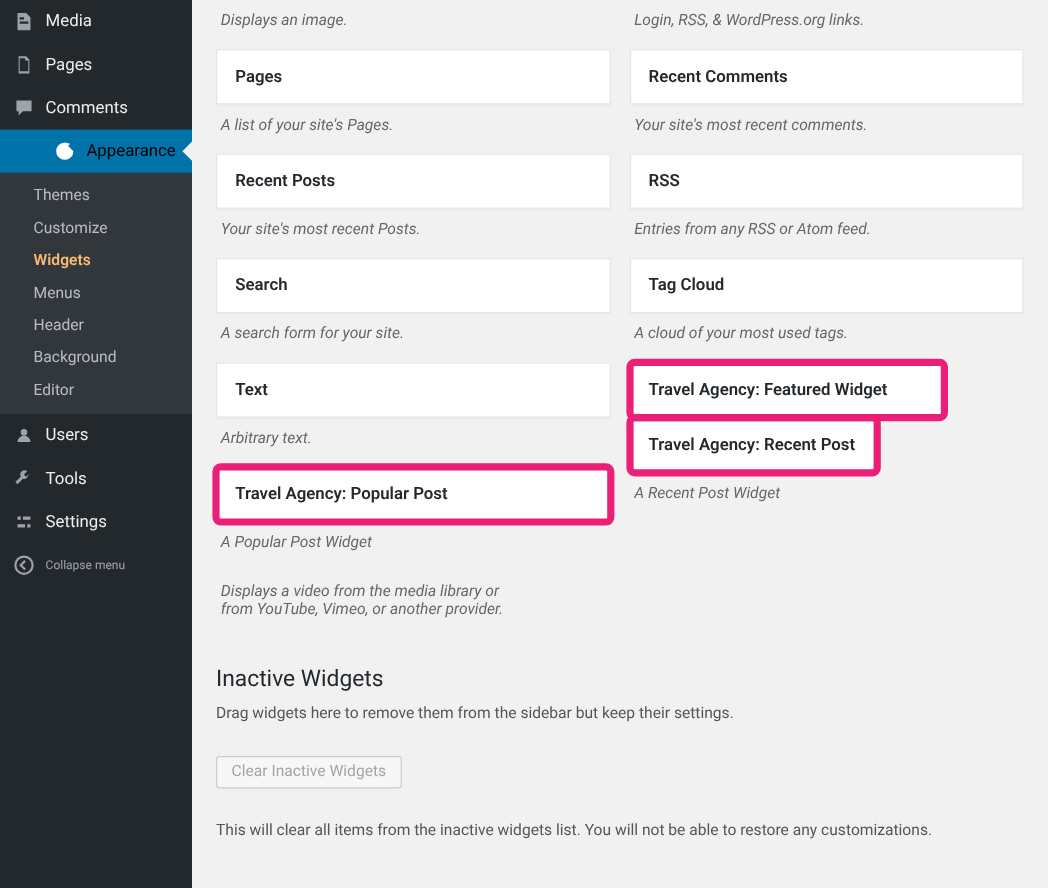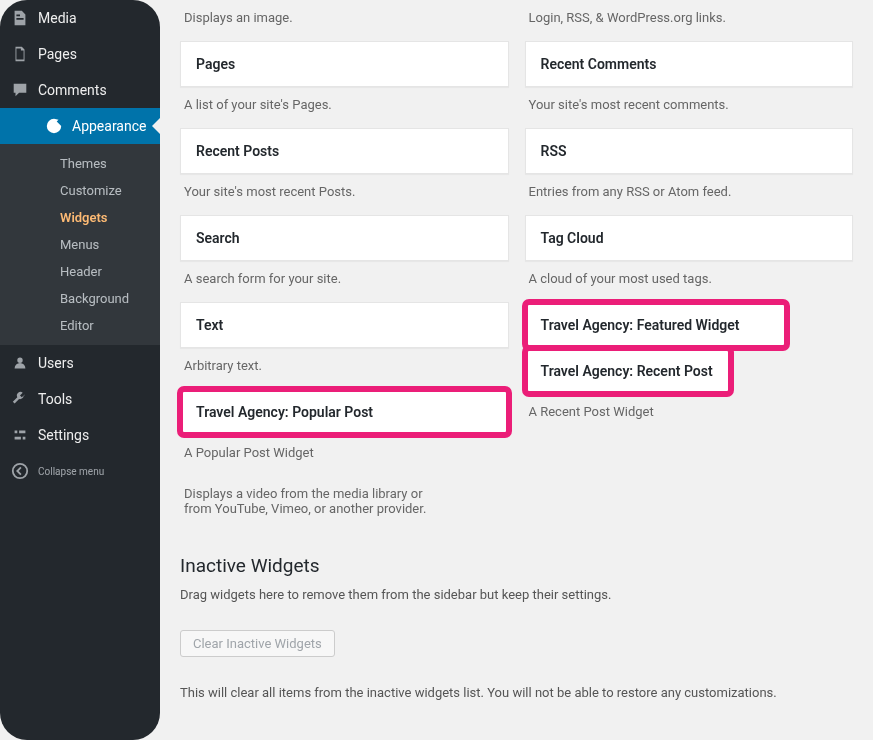--- a/index.html
+++ b/index.html
@@ -13,21 +13,20 @@
     overflow: hidden;
     display: flex;
   }
   
   .sidebar {
     width: 160px;
     background: #23282d;
     color: #eee;
     flex-shrink: 0;
     height: 100%;
-    border-radius: 27px;
   }
   .menu-item {
     display: flex;
     align-items: center;
     padding: 8px 10px;
     color: #eee;
     cursor: pointer;
     font-size: 14px;
     position: relative;
   }
@@ -35,21 +34,21 @@
     width: 20px;
     height: 20px;
     margin-right: 8px;
     color: rgba(240,245,250,0.6);
     display: inline-flex;
     align-items: center;
     justify-content: center;
   }
   .menu-item.current {
     background: #0073aa;
-    color: #ffffff;
+    color: #000000;
     padding-left: 44px;
   }
   .menu-item.current .icon { color: #fff; }
   .menu-item.current::after {
     content: "";
     position: absolute;
     right: 0;
     top: 50%;
     transform: translateY(-50%);
     border: 8px solid transparent;
@@ -57,21 +56,20 @@
   }
   .submenu {
     background: #32373c;
     padding: 6px 0;
   }
   .submenu-item {
     padding: 6px 12px 6px 28px;
     color: rgba(240,245,250,0.7);
     font-size: 13px;
     cursor: pointer;
-    margin-left: 32px;
   }
   .submenu-item.current {
     color: #fdba74;
     font-weight: 600;
   }
   .update-badge {
     display: inline-flex;
     align-items: center;
     justify-content: center;
     background: #d54e21;
@@ -119,20 +117,21 @@
   }
   .widget-box h3 {
     font-size: 14px;
     color: #23282d;
     font-weight: 600;
   }
   .widget-desc {
     color: #666;
     font-size: 13px;
     padding: 10px 4px 16px 4px;
+    font-style: italic;
   }
   .highlight {
     outline: 6px solid #eb1e78;
     outline-offset: -3px;
     border-radius: 4px;
   }
   .inactive-section {
     margin-top: 22px;
   }
   .inactive-section h2 {

